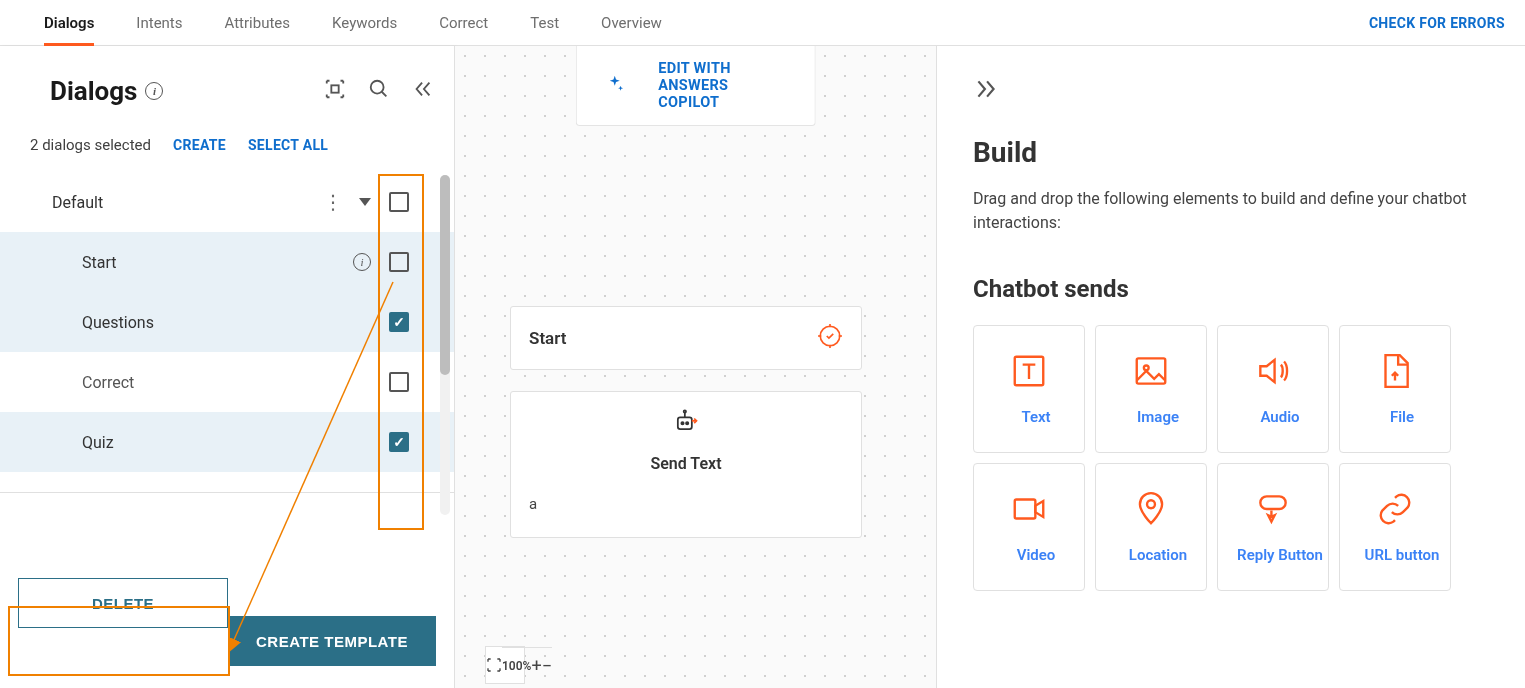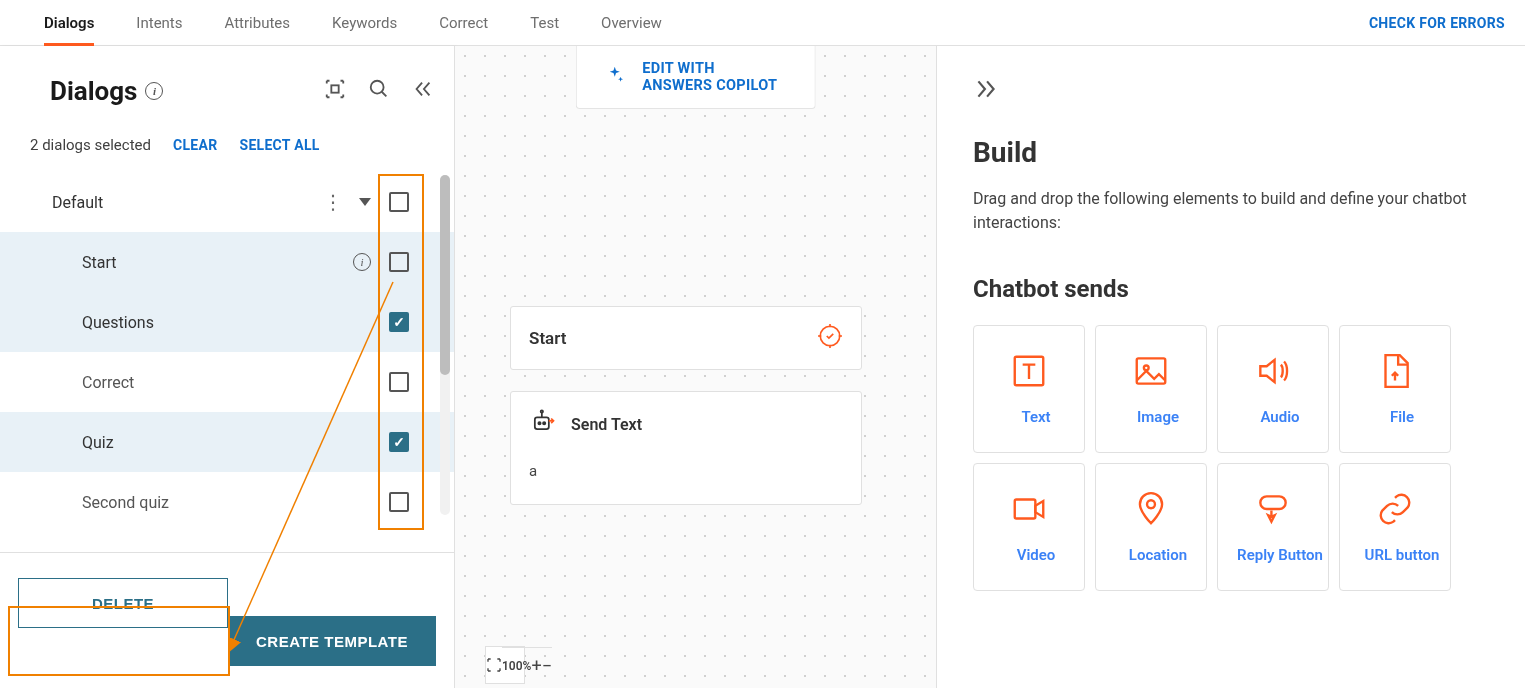--- a/index.html
+++ b/index.html
@@ -215,21 +215,21 @@
   .copilot-bar {
     position: absolute;
     top: 0; left: 50%;
     transform: translateX(-50%);
     background: #fff;
     border: 1px solid #e4e4e4;
     border-top: none;
     padding: 14px 28px;
     display: flex;
     align-items: center;
-    gap: 18px;
+    gap: 34px;
     border-radius: 0 0 4px 4px;
   }
   .copilot-bar .label {
     color: #0f6ecd;
     font-weight: 700;
     font-size: 14.5px;
     letter-spacing: 0.3px;
   }
   .sparkle { color: #0f6ecd; }
   .start-card {
@@ -253,20 +253,21 @@
     width: 352px;
     background: #fff;
     border: 1px solid #e0e0e0;
     border-radius: 3px;
     padding: 16px 18px 24px 18px;
   }
   .sendtext-card .hdr {
     display: flex; align-items: center; gap: 14px;
     font-size: 16px; font-weight: 600; color: #333;
     margin-bottom: 22px;
+    flex-direction: column;
   }
   .sendtext-card .body { font-size: 15px; color: #444; }
   .bot-icon { color: #333; }
   .zoom-ctrl {
     position: absolute;
     left: 30px; bottom: 4px;
     width: 40px;
     background: #fff;
     border: 1px solid #e0e0e0;
     display: flex;
@@ -376,21 +377,21 @@
           <svg width="22" height="22" viewBox="0 0 24 24" fill="none" stroke="currentColor" stroke-width="2">
             <polyline points="11 5 5 12 11 19"></polyline>
               <polyline points="19 5 13 12 19 19"></polyline>
           </svg>
         </span>
       </div>
     </div>
 
     <div class="selection-bar">
       <span class="sel-count">2 dialogs selected</span>
-      <span class="link-btn">CLEAR</span>
+      <span class="link-btn">CREATE</span>
       <span class="link-btn">SELECT ALL</span>
     </div>
 
     <div class="dialog-list">
 
       <div class="dialog-row group">
         <span>Default</span>
         <span class="row-spacer"></span>
         <span class="row-meta">
           <span class="dots">⋮</span>
@@ -419,25 +420,20 @@
         <span class="row-spacer"></span>
         <span class="checkbox"></span>
       </div>
 
       <div class="dialog-row child sel">
         <span>Quiz</span>
         <span class="row-spacer"></span>
         <span class="checkbox checked"></span>
       </div>
 
-      <div class="dialog-row child">
-        <span>Second quiz</span>
-        <span class="row-spacer"></span>
-        <span class="checkbox"></span>
-      </div>
 
       <div class="highlight-box"></div>
       <div class="left-scrollbar">
           <div class="thumb"></div>
         </div>
     </div>
 
     <div class="bottom-divider"></div>
 
     <svg class="arrow-line" width="190" height="400">

